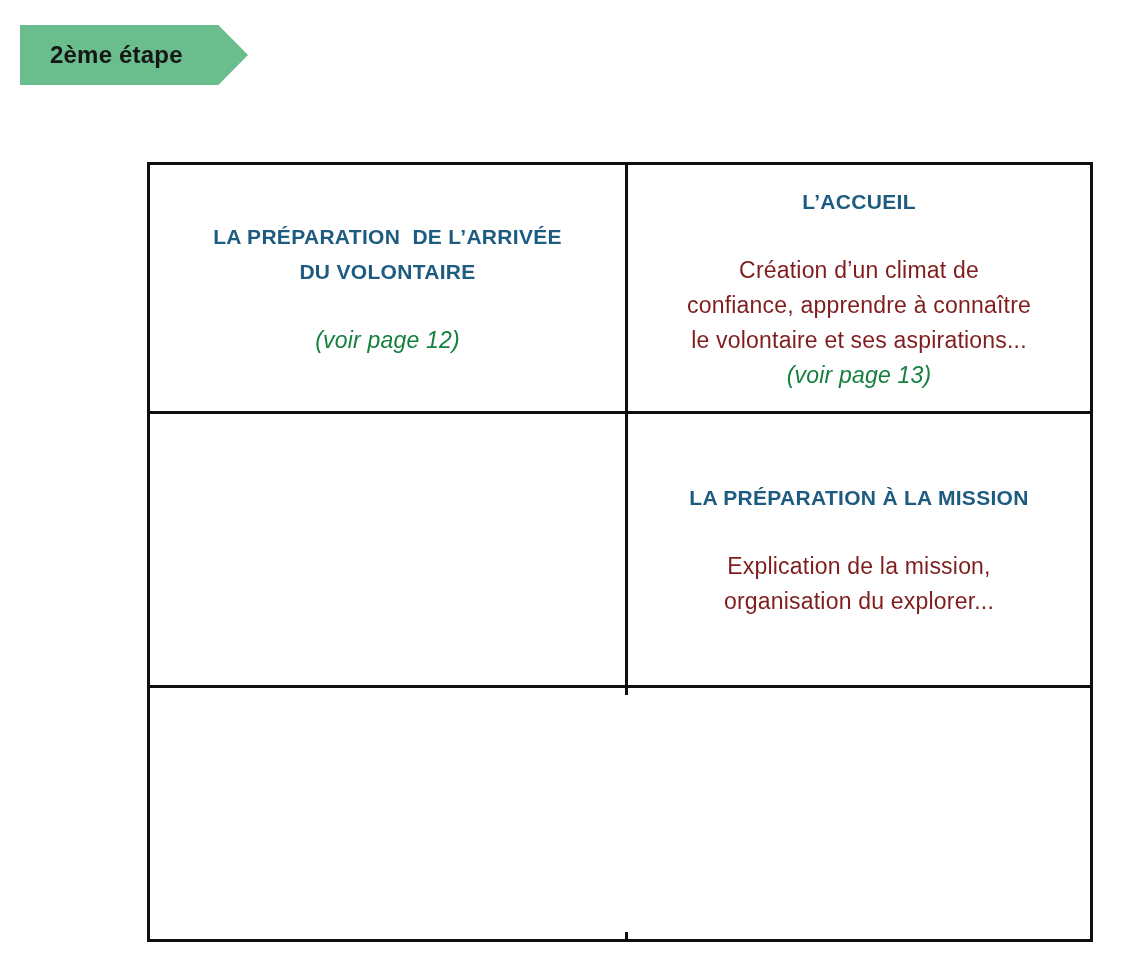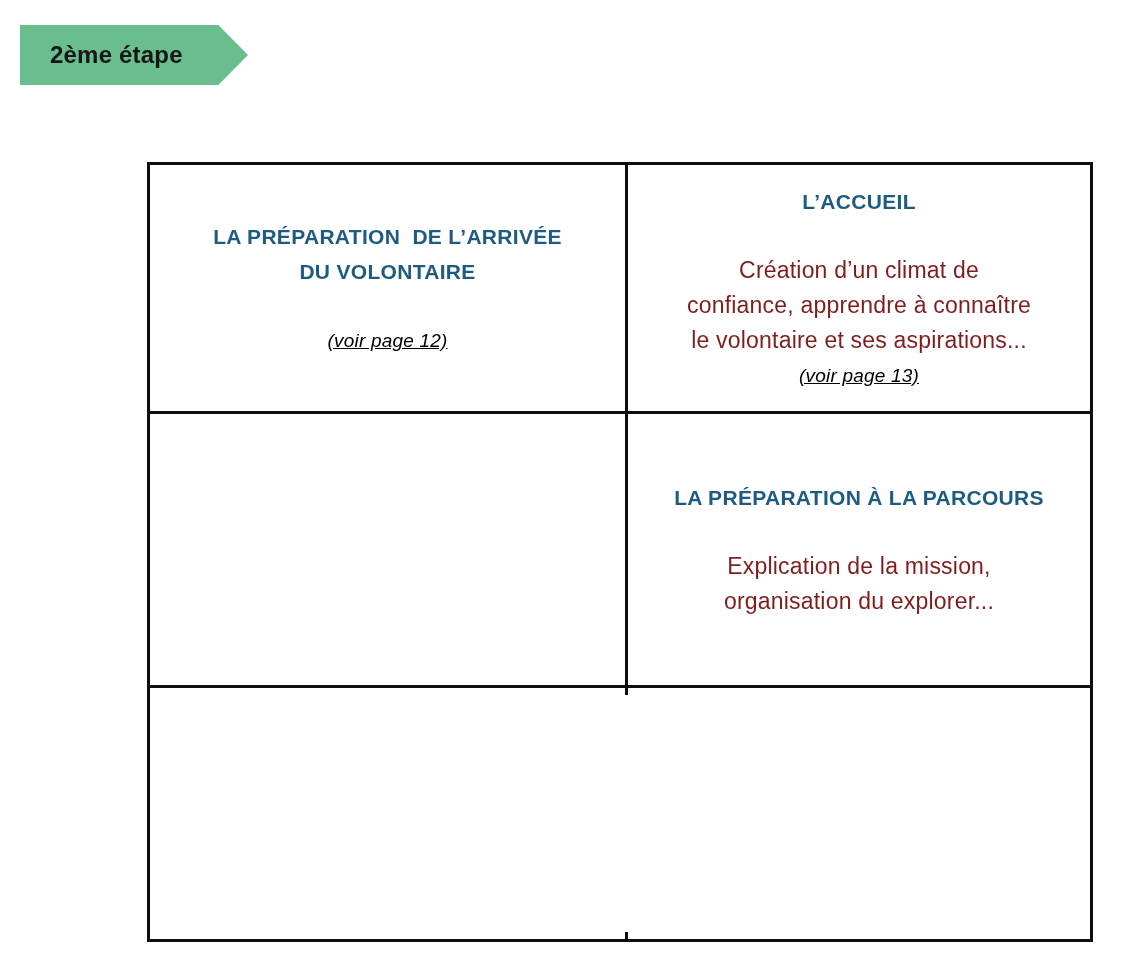--- a/index.html
+++ b/index.html
@@ -62,26 +62,25 @@
     margin-bottom: 34px;
   }
   .cell-body {
     color: #7f1d1d;
     font-size: 23px;
     line-height: 35px;
     letter-spacing: 0.2px;
     white-space: pre-wrap;
   }
   .cell-note {
-    color: #000000;
-    font-size: 19px;
+    color: #15803d;
+    font-size: 23px;
     line-height: 35px;
     letter-spacing: 0.2px;
     font-style: italic;
-    text-decoration: underline;
   }
   .cell-bottom .cell-body {
     align-self: flex-start;
     text-align: left;
     margin-left: 128px;
   }
 
   
   .tick {
     position: absolute;
@@ -112,21 +111,21 @@
     <div class="cell-body">Création d’un climat de
 confiance, apprendre à connaître
 le volontaire et ses aspirations...</div>
     <div class="cell-note">(voir page 13)</div>
   </div>
 
   <div class="cell b-right b-bottom">
   </div>
 
   <div class="cell b-bottom">
-    <div class="cell-title">LA PRÉPARATION À LA PARCOURS</div>
+    <div class="cell-title">LA PRÉPARATION À LA MISSION</div>
     <div class="cell-body">Explication de la mission,
 organisation du explorer...</div>
   </div>
 
 
   <div class="tick tick-mid"></div>
   <div class="tick tick-bottom"></div>
 </div>
 
 </body></html>

